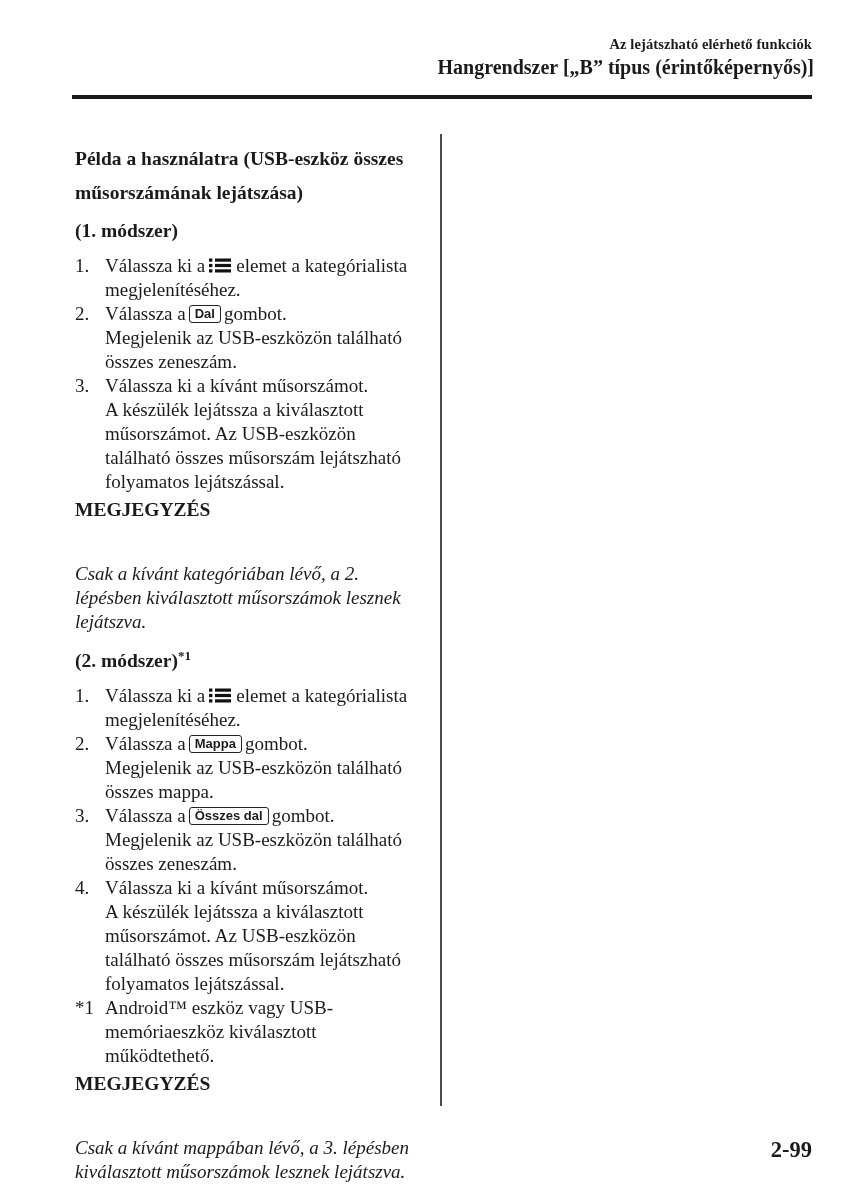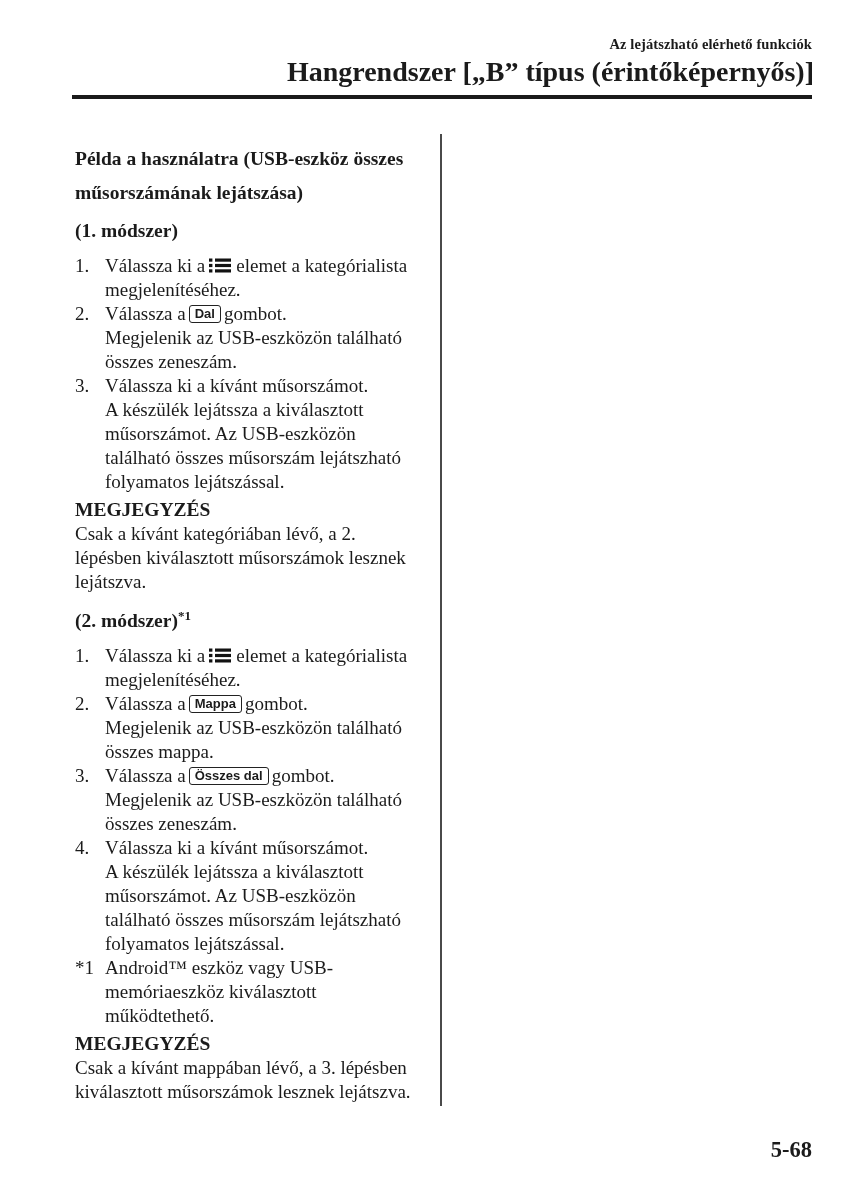--- a/index.html
+++ b/index.html
@@ -13,21 +13,21 @@
   }
   .page{position:absolute;inset:0;}
 
   
   .kicker{
     position:absolute;top:36px;right:35px;
     font-size:14.5px;font-weight:bold;letter-spacing:.1px;
   }
   .title{
     position:absolute;top:56px;right:33px;margin:0;
-    font-size:28px;font-weight:bold;white-space:nowrap;
+    font-size:20px;font-weight:bold;white-space:nowrap;
   }
   .title-rule{
     position:absolute;top:95px;left:72px;width:740px;height:4px;
     background:#1a1a1a;
   }
 
   
   .col-divider{
     position:absolute;left:440px;top:134px;width:1.5px;height:972px;
     background:#4a4a4a;
@@ -58,21 +58,21 @@
     border:1.5px solid #222;border-radius:3px;
     padding:0 5px;margin:0 3px;
     font-family:"Liberation Sans", sans-serif;
     font-weight:bold;font-size:13px;line-height:16px;
     vertical-align:2px;white-space:nowrap;
   }
   .cat-icon{display:inline-block;vertical-align:-1px;margin:0 5px 0 4px;}
 
   .note{margin:4px 0 13px;}
   .note-label{font-weight:bold;font-size:19.5px;}
-  .note-text{}
+  .note-text{font-style:italic;margin-top:40px;}
 
   .page-number{
     position:absolute;right:35px;top:1137px;
     font-size:22.5px;font-weight:bold;
   }
 </style>
 </head>
 <body>
 
 <div class="page">
@@ -171,15 +171,15 @@
       </li>
     </ol>
 
     <div class="note">
       <div class="note-label">MEGJEGYZÉS</div>
       <div class="note-text">Csak a kívánt mappában lévő, a 3. lépésben kiválasztott műsorszámok lesznek lejátszva.</div>
     </div>
 
   </div>
 
-  <div class="page-number">5-68</div>
+  <div class="page-number">2-99</div>
 
 </div>
 
 </body></html>

